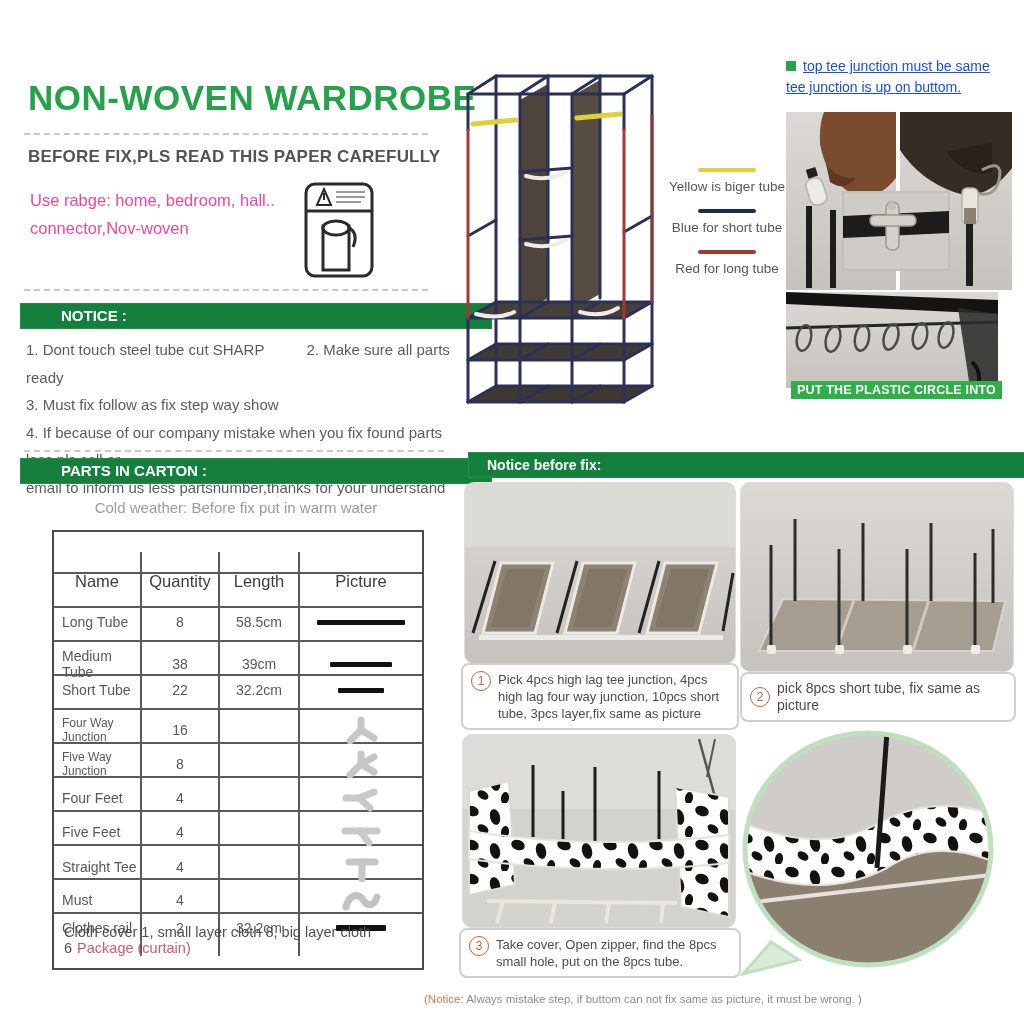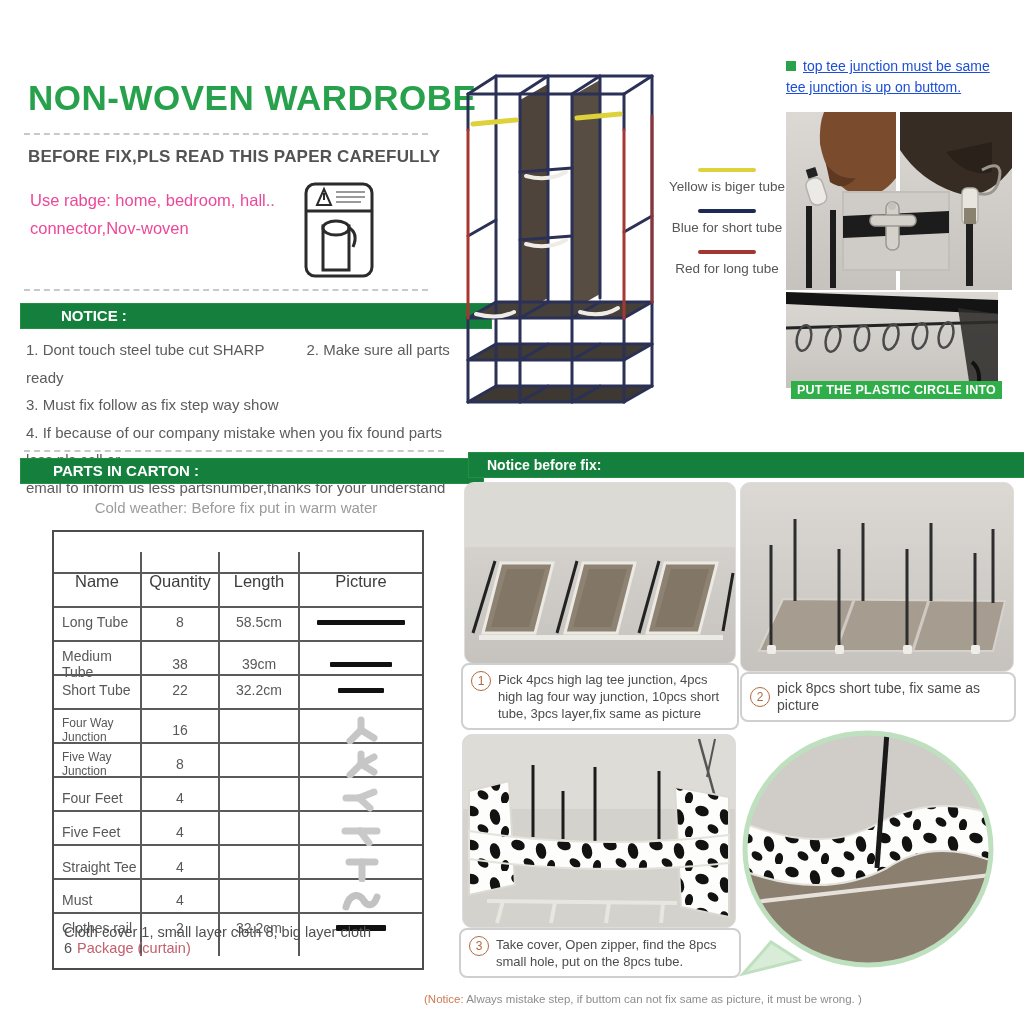--- a/index.html
+++ b/index.html
@@ -11,21 +11,21 @@
   .sep{position:absolute;border-top:2px dashed #c9c9c9;height:0;}
   #sep1{left:24px;top:133px;width:404px;}
   #sep2{left:24px;top:289px;width:404px;}
   #sep3{left:24px;top:450px;width:420px;}
   .subtitle{left:28px;top:147px;font-size:17px;font-weight:bold;color:#535353;letter-spacing:.2px;}
   .usage{left:30px;top:186px;font-size:16.5px;color:#ec4899;line-height:28px;}
   .greenbar{position:absolute;background:#15803d;color:#fff;font-weight:bold;border:1px solid #239040;}
   #notice-bar{left:20px;top:303px;width:430px;height:24px;font-size:15px;line-height:24px;padding-left:40px;box-sizing:content-box;}
   #notice-lines{left:26px;top:336px;width:424px;font-size:15px;color:#5c5c5c;line-height:27.5px;}
   #notice-lines .n2{margin-left:42px;}
-  #parts-bar{left:20px;top:458px;width:430px;height:24px;font-size:15px;line-height:24px;padding-left:32px;}
+  #parts-bar{left:20px;top:458px;width:430px;height:24px;font-size:15px;line-height:24px;padding-left:40px;}
   #cold-note{left:20px;top:499px;width:432px;text-align:center;font-size:15px;color:#9b9b9b;}
   
   .table{left:52px;top:530px;width:372px;border:2px solid #4c4c4c;background:#fff;box-sizing:border-box;}
   .trow,.thead{display:grid;grid-template-columns:88px 78px 80px 1fr;align-items:center;border-bottom:2px solid #5a5a5a;}
   .thead{height:40px;font-size:16.5px;color:#3d3d3d;}
   .trow{height:32px;font-size:14px;color:#585858;}
   .tcell{height:100%;display:flex;align-items:center;justify-content:center;border-right:2px solid #5a5a5a;box-sizing:border-box;margin-top:40px;}
   .tcell:last-child{border-right:none;}
   .cname{justify-content:flex-start;padding-left:8px;}
   .cname.small{font-size:12px;}

